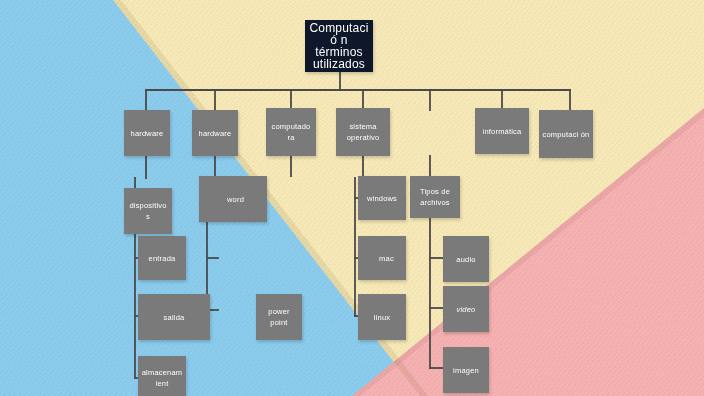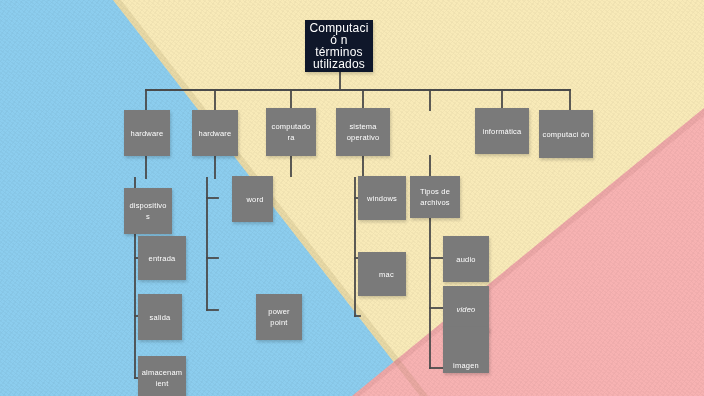--- a/index.html
+++ b/index.html
@@ -166,55 +166,58 @@
   </div>
 
   <div class="node" style="left:124px; top:188px; width:48px; height:46px;">
     <span>dispositivo s</span>
   </div>
 
   <div class="node" style="left:138px; top:236px; width:48px; height:44px;">
     <span>entrada</span>
   </div>
 
-  <div class="node" style="left:138px; top:294px; width:44px; height:46px;">
+  <div class="node" style="left:138px; top:294px; width:72px; height:46px;">
     <span>salida</span>
   </div>
 
   <div class="node" style="left:138px; top:356px; width:48px; height:44px;">
     <span>almacenam ient</span>
   </div>
 
-  <div class="node" style="left:232px; top:176px; width:41px; height:46px;padding-left:8px;">
+  <div class="node" style="left:199px; top:176px; width:68px; height:46px;padding-left:8px;">
     <span>word</span>
   </div>
 
 
   <div class="node" style="left:216px; top:294px; width:46px; height:46px;margin-left:40px;">
     <span>power point</span>
   </div>
 
   <div class="node" style="left:358px; top:176px; width:48px; height:44px;">
     <span>windows</span>
   </div>
 
-  <div class="node" style="left:358px; top:252px; width:48px; height:44px;padding-left:12px;">
+  <div class="node" style="left:358px; top:236px; width:48px; height:44px;padding-left:12px;">
     <span>mac</span>
   </div>
 
+  <div class="node" style="left:358px; top:294px; width:48px; height:46px;">
+    <span>linux</span>
+  </div>
 
   <div class="node" style="left:410px; top:176px; width:50px; height:42px;">
     <span>Tipos de archivos</span>
   </div>
 
   <div class="node" style="left:443px; top:236px; width:46px; height:46px;">
     <span>audio</span>
   </div>
 
   <div class="node" style="left:443px; top:286px; width:46px; height:46px;font-style:italic;">
     <span>video</span>
   </div>
 
-  <div class="node" style="left:443px; top:327px; width:46px; height:46px;align-items:flex-end;">
+  <div class="node" style="left:443px; top:347px; width:46px; height:46px;">
     <span>imagen</span>
   </div>
 
 </div>
 
 </body></html>

